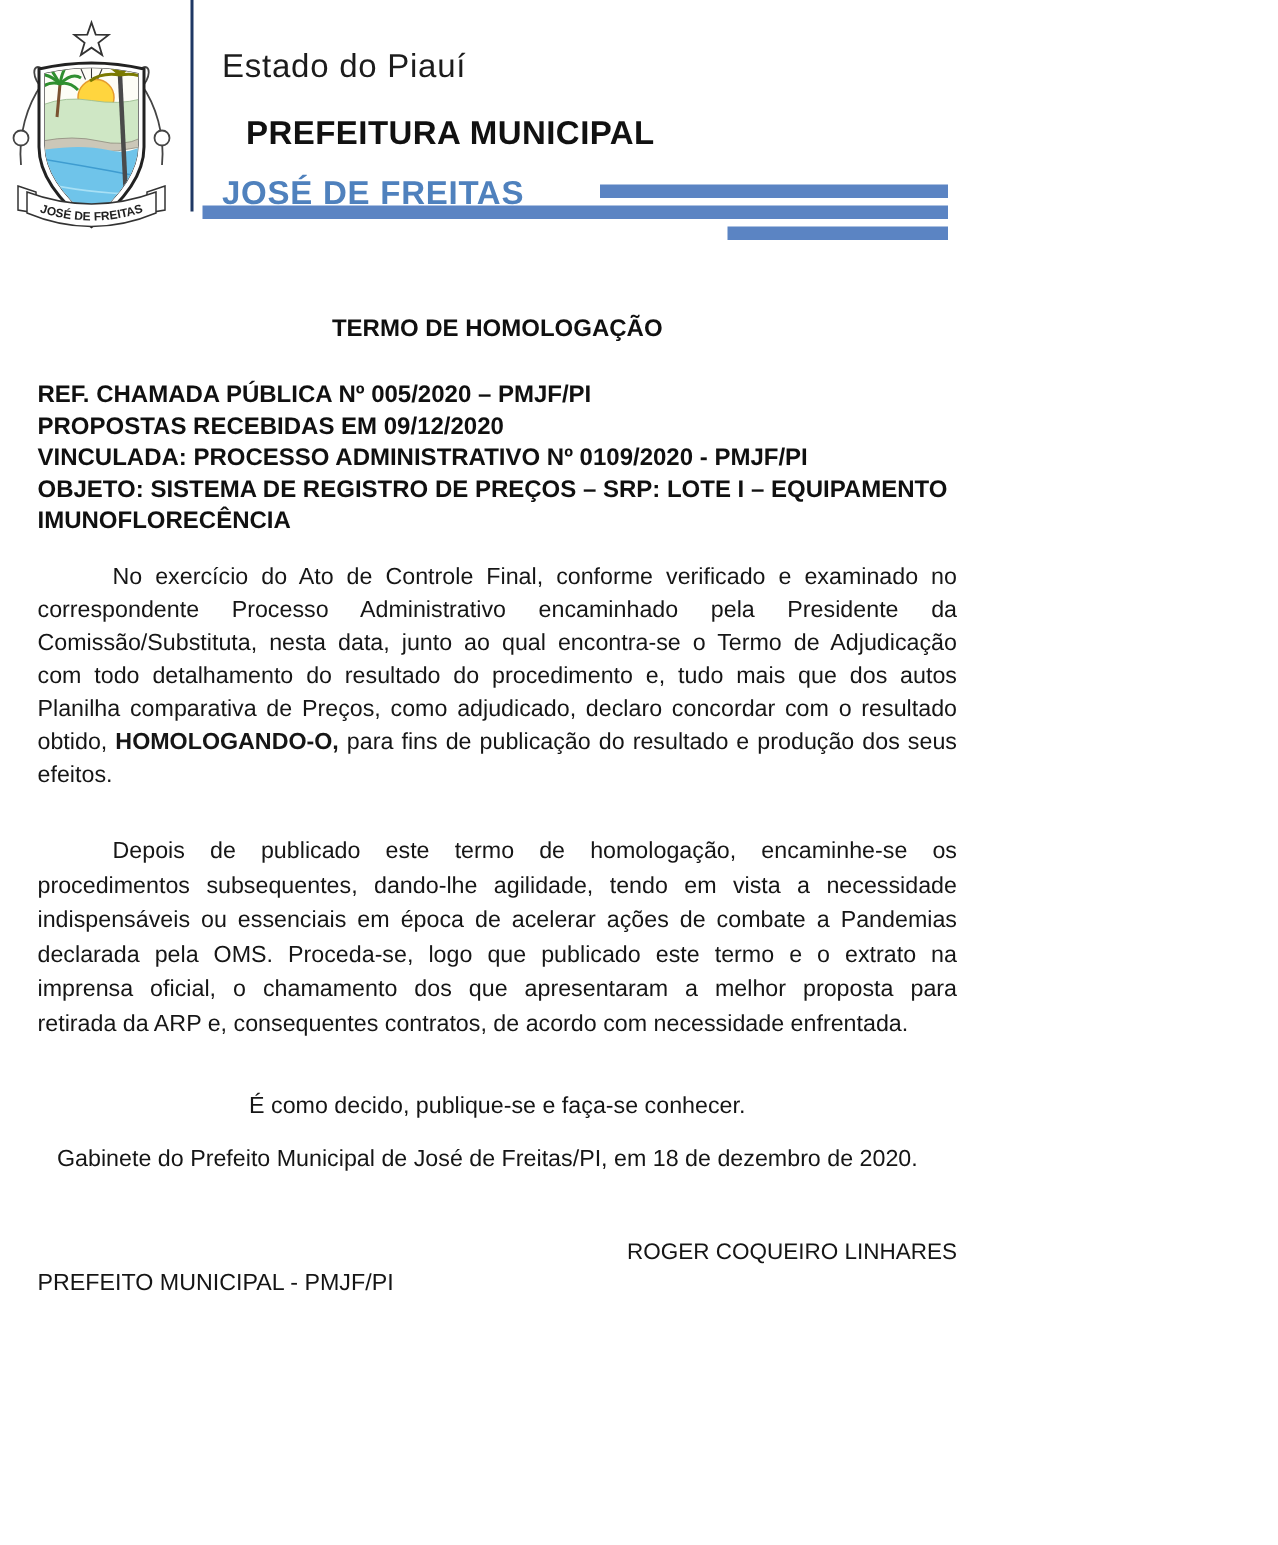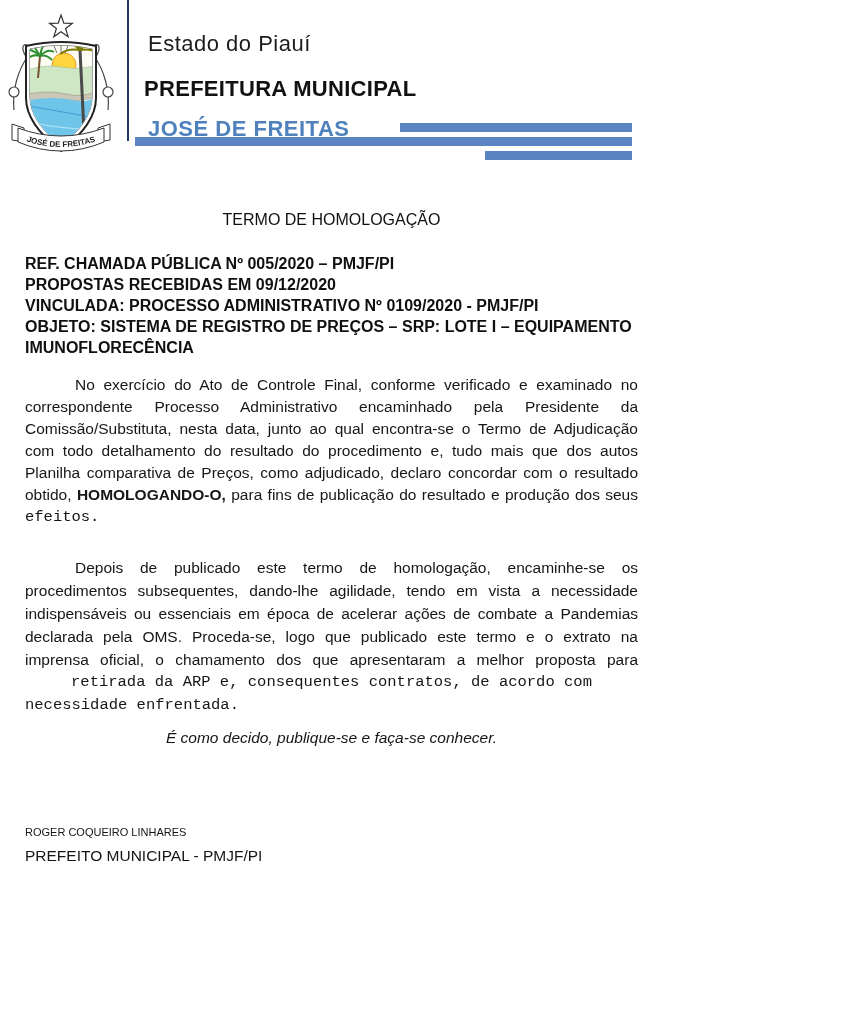--- a/index.html
+++ b/index.html
@@ -6,51 +6,51 @@
   .page {
     position:relative; width:852px; height:1030px; background:#ffffff;
     font-family:"Liberation Sans", sans-serif; color:#151515; overflow:hidden;
   }
 
   
   .crest { position:absolute; left:4px; top:10px; width:114px; height:158px; }
   .vrule { position:absolute; left:127px; top:0; width:2px; height:141px; background:#1F3864; }
 
   .hdr-state { position:absolute; left:148px; top:31px; font-size:22px; letter-spacing:.5px; color:#1c1c1c; }
-  .hdr-org   { position:absolute; left:144px; top:76px; font-size:22px; font-weight:bold; letter-spacing:.3px; color:#111; }
+  .hdr-org   { position:absolute; left:164px; top:76px; font-size:22px; font-weight:bold; letter-spacing:.3px; color:#111; }
   .hdr-city  { position:absolute; left:148px; top:116px; font-size:22px; font-weight:bold; letter-spacing:.5px; color:#4F81BD; }
 
   .bar  { position:absolute; height:9px; background:#5B84C3; }
   .bar1 { left:400px; top:123px; width:232px; }
   .bar2 { left:135px; top:137px; width:497px; }
   .bar3 { left:485px; top:151px; width:147px; }
 
   
   .doc-title {
     position:absolute; left:25px; top:211px; width:613px;
-    text-align:center; font-weight:normal; font-size:16px; color:#101010;
+    text-align:center; font-weight:bold; font-size:16px; color:#101010;
   }
   .ref-block {
     position:absolute; left:25px; top:253px; width:613px;
     font-weight:bold; font-size:16px; line-height:21px; color:#101010;
   }
 
   
   .para { position:absolute; left:25px; width:613px; font-size:15.5px; color:#161616; }
   .para1 { top:374px; line-height:22px; }
   .para2 { top:556px; line-height:23px; }
   .jline { text-align:justify; text-align-last:justify; }
-  .lline { text-align:center; text-align-last:left;font-family:Liberation Mono, monospace; }
+  .lline { text-align:center; text-align-last:left; }
   .ind   { text-indent:50px; }
   .b     { font-weight:bold; }
 
-  .closing    { position:absolute; left:25px; top:729px; width:613px; text-align:center; font-size:15.5px;font-style:italic; }
+  .closing    { position:absolute; left:25px; top:729px; width:613px; text-align:center; font-size:15.5px; }
   .place-date { position:absolute; left:38px; top:764px; font-size:15.5px; }
 
-  .sig-name { position:absolute; left:25px; top:826px; width:613px; text-align:left; font-size:11px; }
+  .sig-name { position:absolute; left:25px; top:826px; width:613px; text-align:right; font-size:15px; }
   .sig-role { position:absolute; left:25px; top:847px; width:613px; text-align:left; font-size:15.5px; }
 </style>
 </head>
 <body>
 
 <div class="page">
 
   <div class="crest">
     <svg viewBox="0 0 114 158" width="114" height="158">
 
@@ -151,17 +151,18 @@
   <div class="para para2">
     <div class="jline ind">Depois de publicado este termo de homologação, encaminhe-se os</div>
     <div class="jline">procedimentos subsequentes, dando-lhe agilidade, tendo em vista a necessidade</div>
     <div class="jline">indispensáveis ou essenciais em época de acelerar ações de combate a Pandemias</div>
     <div class="jline">declarada pela OMS. Proceda-se, logo que publicado este termo e o extrato na</div>
     <div class="jline">imprensa oficial, o chamamento dos que apresentaram a melhor proposta para</div>
     <div class="lline">retirada da ARP e, consequentes contratos, de acordo com necessidade enfrentada.</div>
   </div>
 
   <div class="closing">É como decido, publique-se e faça-se conhecer.</div>
+  <div class="place-date">Gabinete do Prefeito Municipal de José de Freitas/PI, em 18 de dezembro de 2020.</div>
 
   <div class="sig-name">ROGER COQUEIRO LINHARES</div>
   <div class="sig-role">PREFEITO MUNICIPAL - PMJF/PI</div>
 
 </div>
 
 </body></html>

